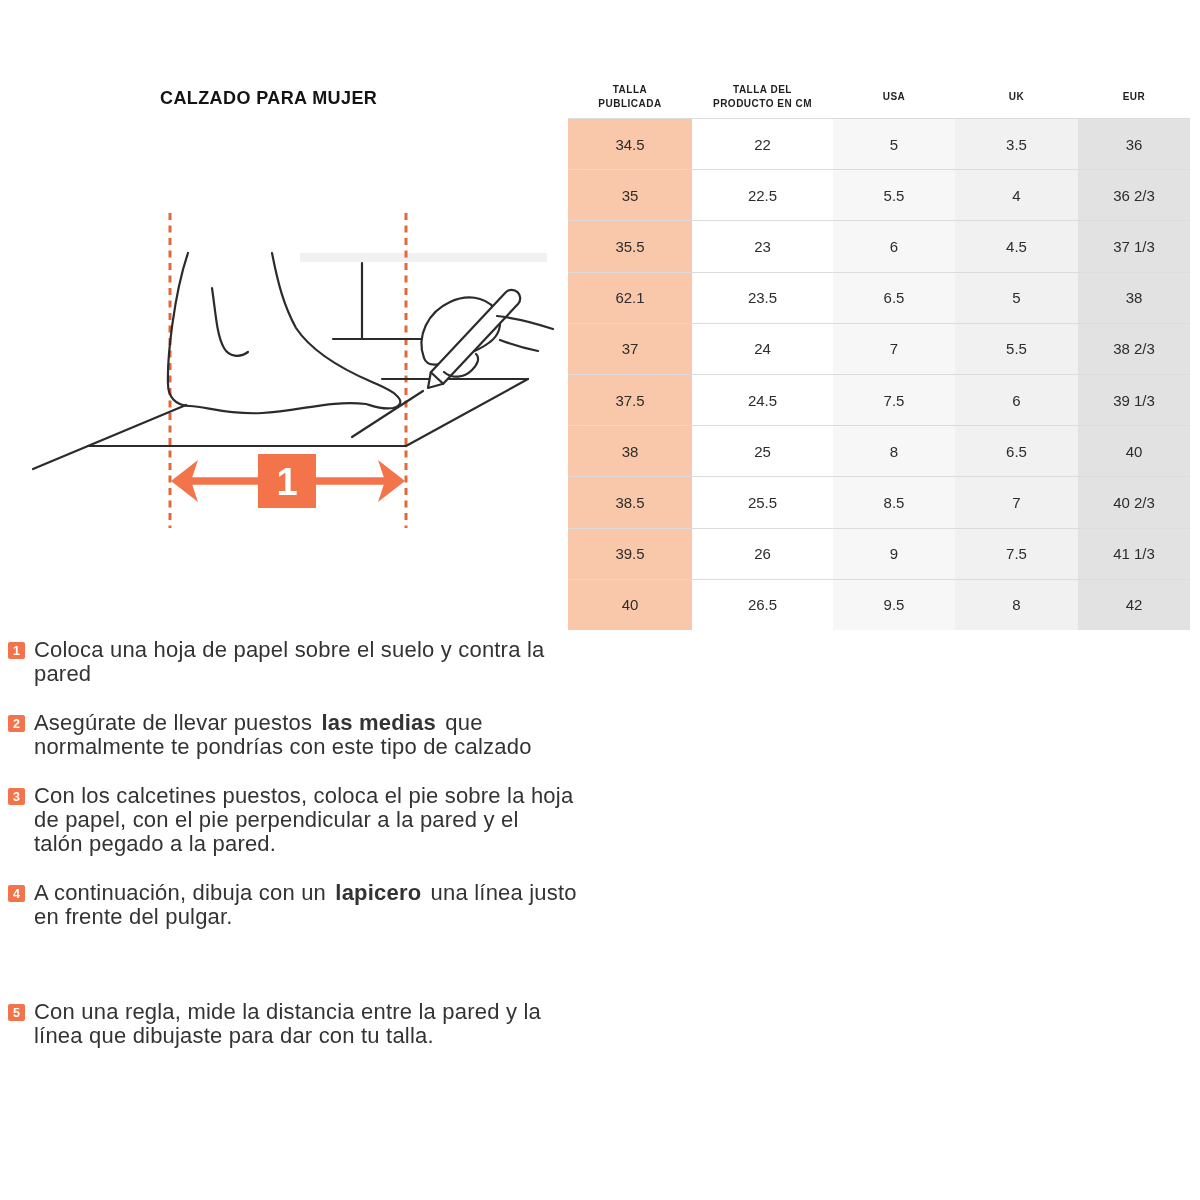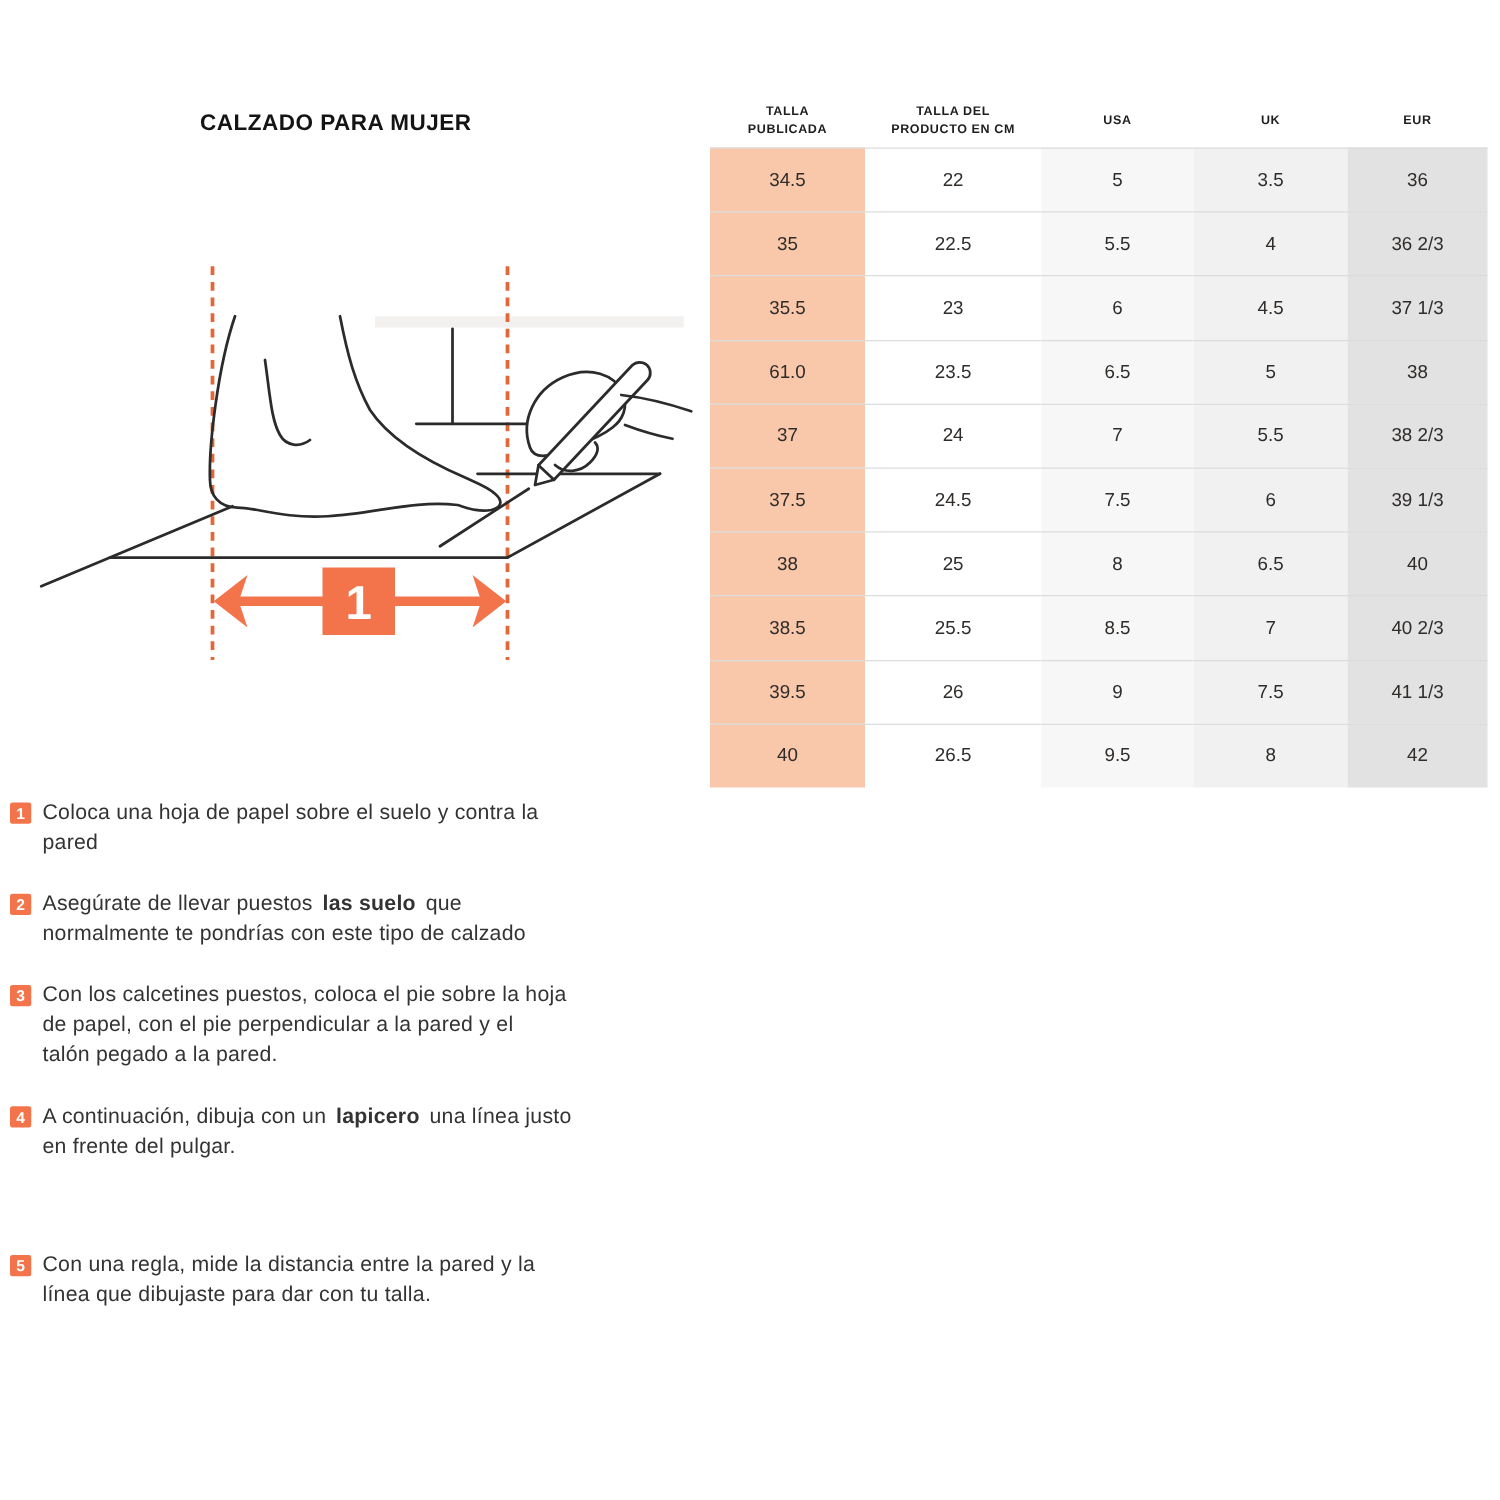--- a/index.html
+++ b/index.html
@@ -49,21 +49,21 @@
   
   .instructions{position:absolute;left:8px;top:638px;width:600px;}
   .instr-item{display:flex;align-items:flex-start;margin-bottom:25px;}
   .badge{
     flex:0 0 auto;width:17px;height:17px;margin:4px 9px 0 0;border-radius:2px;
     background:var(--accent);color:#fff;font-size:12.5px;font-weight:bold;
     display:flex;align-items:center;justify-content:center;
   }
   .badge-spacer{flex:0 0 auto;width:17px;height:17px;margin:4px 9px 0 0;}
   .instr-text{
-    font-size:17px;line-height:24px;color:var(--text);
+    font-size:22px;line-height:24px;color:var(--text);
     white-space:pre-wrap;letter-spacing:.2px;
   }
   .instr-text b{margin:0 3px;}
 </style>
 </head>
 <body>
 
 <div class="page-title">CALZADO PARA MUJER</div>
 
 <svg class="illustration" viewBox="0 0 580 340">
@@ -173,21 +173,21 @@
       <div class="tbl-cell c4">36 2/3</div>
     </div>
     <div class="tbl-row body-row">
       <div class="tbl-cell c0">35.5</div>
       <div class="tbl-cell c1">23</div>
       <div class="tbl-cell c2">6</div>
       <div class="tbl-cell c3">4.5</div>
       <div class="tbl-cell c4">37 1/3</div>
     </div>
     <div class="tbl-row body-row">
-      <div class="tbl-cell c0">61.0</div>
+      <div class="tbl-cell c0">62.1</div>
       <div class="tbl-cell c1">23.5</div>
       <div class="tbl-cell c2">6.5</div>
       <div class="tbl-cell c3">5</div>
       <div class="tbl-cell c4">38</div>
     </div>
     <div class="tbl-row body-row">
       <div class="tbl-cell c0">37</div>
       <div class="tbl-cell c1">24</div>
       <div class="tbl-cell c2">7</div>
       <div class="tbl-cell c3">5.5</div>
@@ -231,21 +231,21 @@
   </div>
 
 <div class="instructions" id="instructions">
     <div class="instr-item">
       <span class="badge">1</span>
       <div class="instr-text"><span>Coloca una hoja de papel sobre el suelo y contra la
 pared</span></div>
     </div>
     <div class="instr-item">
       <span class="badge">2</span>
-      <div class="instr-text"><span>Asegúrate de llevar puestos </span><b>las suelo</b><span> que
+      <div class="instr-text"><span>Asegúrate de llevar puestos </span><b>las medias</b><span> que
 normalmente te pondrías con este tipo de calzado</span></div>
     </div>
     <div class="instr-item">
       <span class="badge">3</span>
       <div class="instr-text"><span>Con los calcetines puestos, coloca el pie sobre la hoja
 de papel, con el pie perpendicular a la pared y el
 talón pegado a la pared.</span></div>
     </div>
     <div class="instr-item">
       <span class="badge">4</span>

